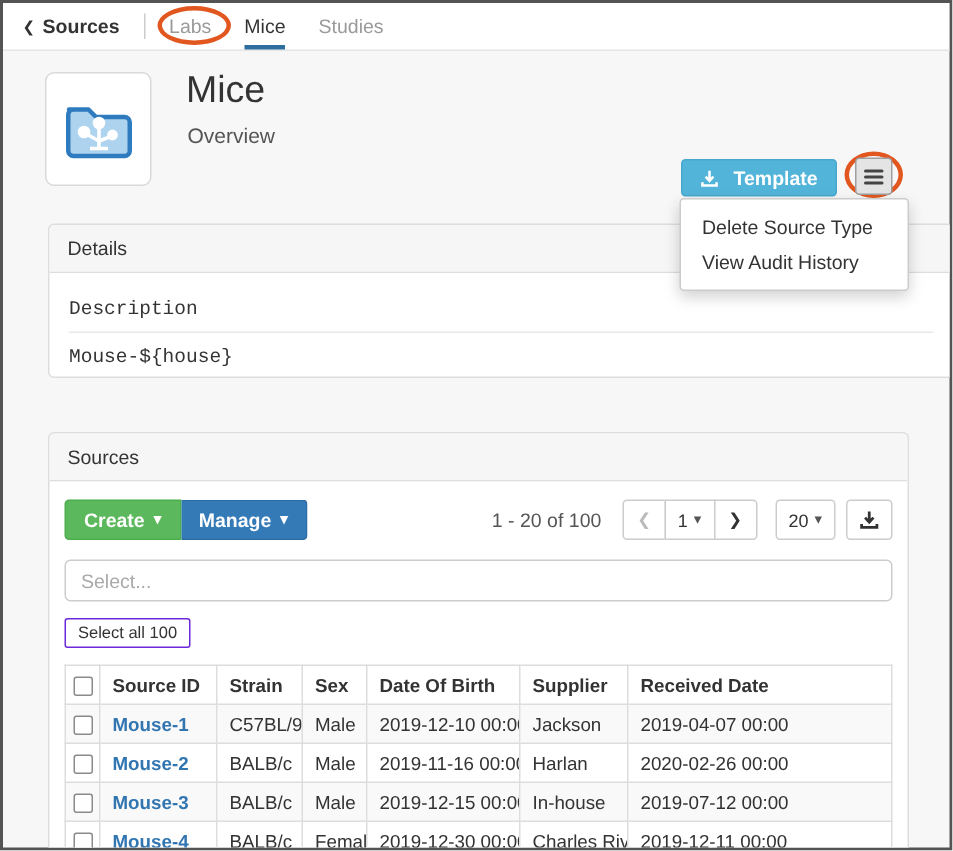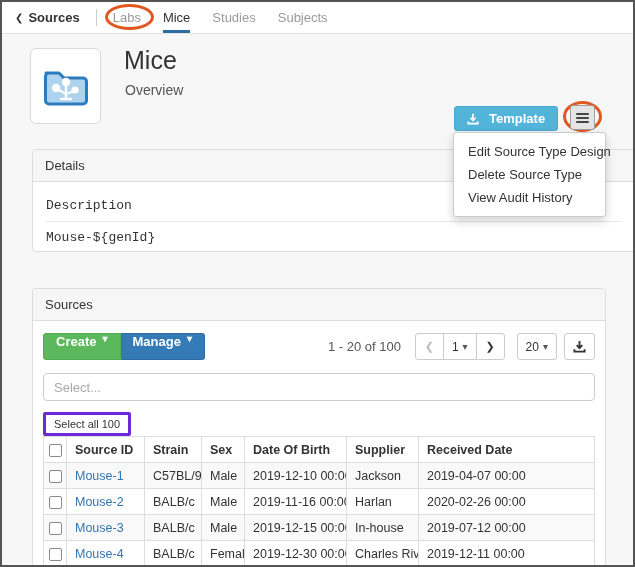--- a/index.html
+++ b/index.html
@@ -62,21 +62,21 @@
   .panel-sources{ left:30px; top:286px; width:574px; height:300px; }
   .details-body{ padding:8px 13px 0 13px; font-size:13px; }
   .d-row{ display:flex; padding:8px 0; border-bottom:1px solid #e8e8e8;font-family:Liberation Mono, monospace; }
   .d-row:last-child{ border-bottom:none; }
   .d-label{ width:277px; color:#333; }
   .d-value{ color:#333; }
   
   .src-body{ padding:12px 10px; }
   .toolbar{ display:flex; align-items:center; height:27px; margin-bottom:13px; }
   .btn-group{ display:flex; }
-  .btn{ font-size:13px; display:flex; align-items:flex-start; cursor:pointer; }
+  .btn{ font-size:13px; display:flex; align-items:center; cursor:pointer; }
   .btn-create{
     background:#5cb85c; border:1px solid #4cae4c; border-radius:3px 0 0 3px;
     color:#fff; font-weight:bold; padding:0 12px; height:27px; gap:6px;
   }
   .btn-manage{
     background:#337ab7; border:1px solid #2e6da4; border-left:none; border-radius:0 3px 3px 0;
     color:#fff; font-weight:bold; padding:0 12px; height:27px; gap:6px;
   }
   .caret{ font-size:10px; line-height:1; }
   .toolbar .spacer{ flex:1; }
@@ -95,51 +95,50 @@
   .pg-single{ border-radius:3px !important; margin-right:8px; }
   .chev-glyph{ font-size:11px; }
   
   .filter-input{
     width:100%; height:28px; border:1px solid #ccc; border-radius:4px;
     font-size:13px; padding:0 10px; color:#333; outline:none; margin-bottom:11px;
     font-family:"Liberation Sans", sans-serif;
   }
   .filter-input::placeholder{ color:#a9a9a9; }
   .select-all{
-    display:inline-block; background:#fff; border:3px solid #6d28d9; border-radius:2px;
-    font-size:11px; color:#333; padding:3px 8px; margin-bottom:0; cursor:pointer;
+    display:inline-block; background:#fff; border:1px solid #6d28d9; border-radius:2px;
+    font-size:11px; color:#333; padding:3px 8px; margin-bottom:11px; cursor:pointer;
   }
   
   table.grid{ border-collapse:collapse; width:551px; font-size:12.5px; table-layout:fixed; }
   .grid th, .grid td{ border:1px solid #ddd; padding:4px 8px; height:26px; text-align:left; color:#333; white-space:nowrap; overflow:hidden; }
   .grid th{ font-weight:bold; background:#fff; }
   .grid tbody tr:nth-child(odd){ background:#f9f9f9; }
   .grid td.c, .grid th.c{ padding:4px 0; text-align:center; }
-  .grid a{ color:#3276b1; text-decoration:none; cursor:pointer; }
+  .grid a{ color:#3276b1; text-decoration:none; cursor:pointer;font-weight:bold; }
   .cb{
     display:inline-block; width:13px; height:13px; background:#fff;
     border:1px solid #8a8a8a; border-radius:2px; vertical-align:middle; cursor:pointer;
   }
   .dl-icon{ display:block; }
 </style>
 </head>
 <body>
 
 <div class="screen">
 
   <div class="topbar">
     <div class="back">
       <span class="chev">❮</span>
       <span class="lbl">Sources</span>
     </div>
     <div class="tb-divider"></div>
     <div class="tab">Labs</div>
     <div class="tab active">Mice</div>
     <div class="tab">Studies</div>
-    <div class="tab">Subjects</div>
   </div>
 
   <div class="ellipse mice"></div>
   <div class="ellipse menu"></div>
 
   <div class="icon-tile">
     <svg width="48" height="44" viewBox="0 0 48 44">
       <path d="M4 9 h13 l5 5 h19 a3.5 3.5 0 0 1 3.5 3.5 v19 a3.5 3.5 0 0 1 -3.5 3.5 h-34 a3.5 3.5 0 0 1 -3.5 -3.5 v-24 a3.5 3.5 0 0 1 3.5 -3.5 z" fill="#aed3ee" stroke="#2e7bbf" stroke-width="3" stroke-linejoin="round"></path>
       <g stroke="#fff" stroke-width="2.4" fill="none">
         <path d="M24 20 v10"></path>
@@ -164,34 +163,33 @@
     <span>Template</span>
   </div>
 
   <div class="btn-menu">
     <i></i>
       <i></i>
       <i></i>
   </div>
 
   <div class="dropdown">
-    <div class="item">Edit Source Type Design</div>
     <div class="item">Delete Source Type</div>
     <div class="item">View Audit History</div>
   </div>
 
   <div class="panel panel-details">
     <div class="panel-heading">Details</div>
     <div class="details-body">
       <div class="d-row">
         <span class="d-label">Description</span>
         <span class="d-value"></span>
       </div>
       <div class="d-row">
-        <span class="d-value">Mouse-${genId}</span>
+        <span class="d-value">Mouse-${house}</span>
       </div>
     </div>
   </div>
 
   <div class="panel panel-sources">
     <div class="panel-heading">Sources</div>
     <div class="src-body">
 
       <div class="toolbar">
         <div class="btn-group">

